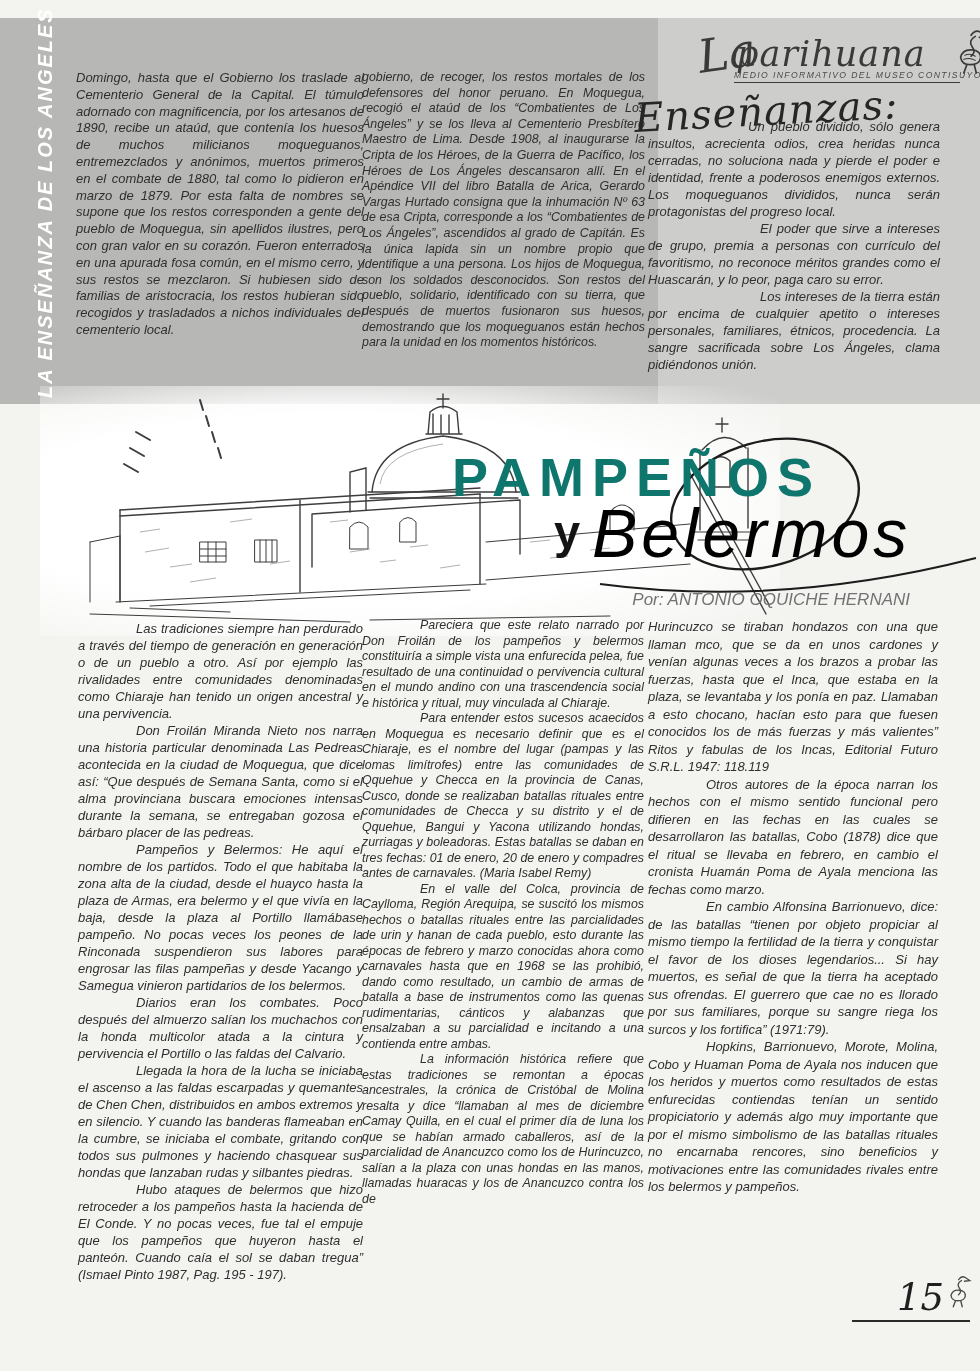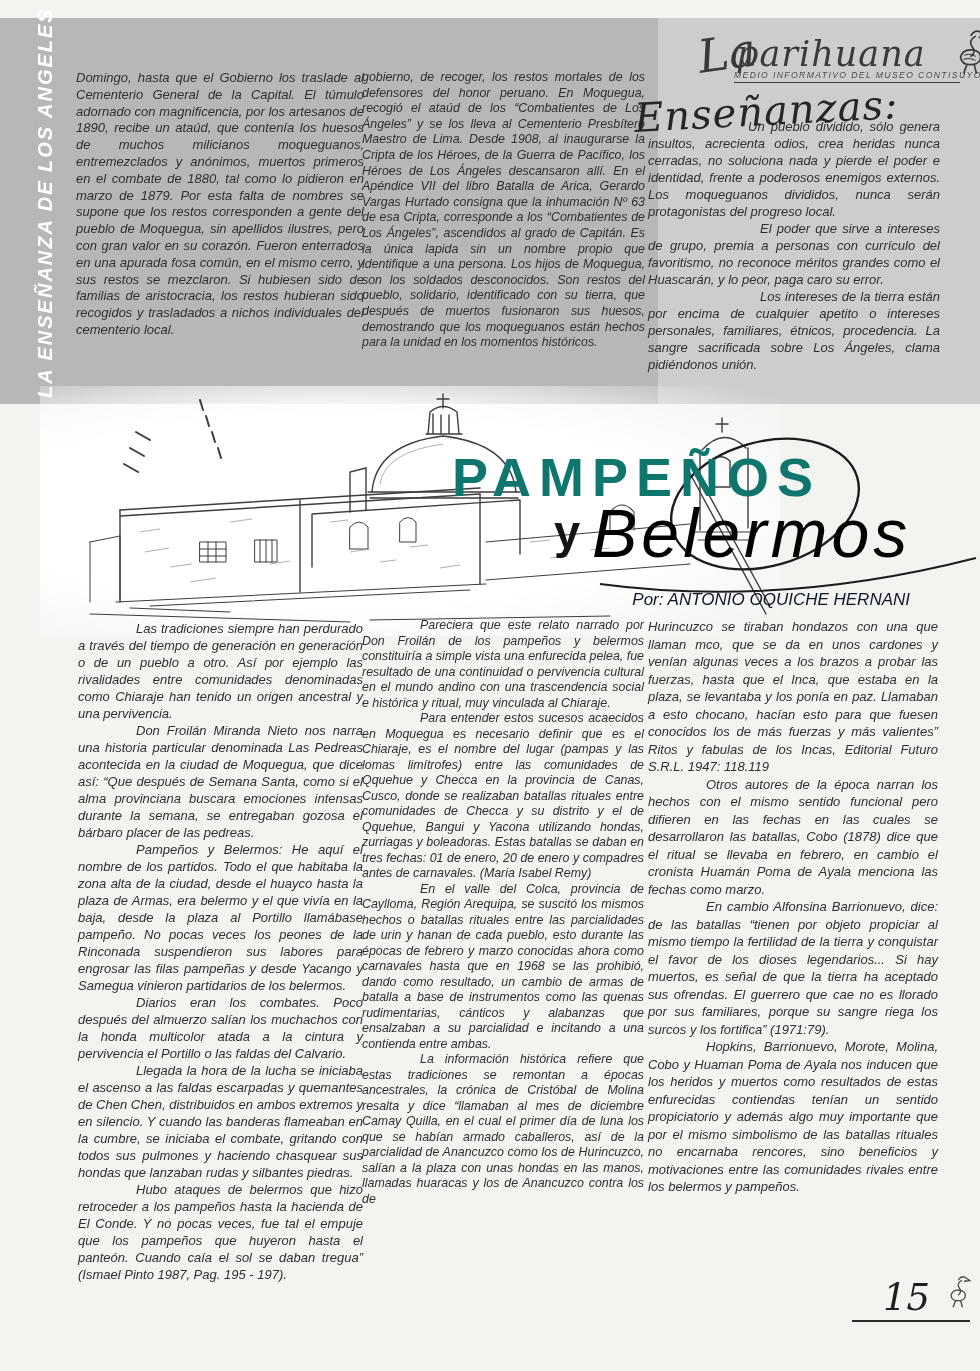--- a/index.html
+++ b/index.html
@@ -59,34 +59,34 @@
     position:absolute;left:554px;top:504px;margin:0;
     font-size:47px;font-weight:bold;color:#141414;
   }
   .title-script{
     position:absolute;left:592px;top:494px;margin:0;
     font-family:Liberation Sans, sans-serif;font-style:italic;font-size:68px;
     letter-spacing:4px;color:#000000;
   }
   .byline{
     position:absolute;left:580px;top:590px;width:330px;margin:0;
-    text-align:right;font-style:italic;font-size:17px;color:#0f172a;
+    text-align:right;font-style:italic;font-size:17px;color:#737373;
   }
   
   .bcol1{left:78px;top:620px;width:285px;font-size:13px;line-height:17px;}
   .bcol2{left:362px;top:618px;width:282px;font-size:12.4px;line-height:15.5px;}
   .bcol3{left:648px;top:618px;width:290px;font-size:13px;line-height:17.5px;}
   
   .pagenum{
     position:absolute;right:10px;top:1276px;width:118px;height:44px;
     border-bottom:2px solid #2a2a2a;text-align:right;
   }
   .pagenum .num{
     font-family:"DejaVu Serif",serif;font-style:italic;font-size:37px;
-    color:#1f1f1f;margin-right:40px;line-height:44px;
+    color:#1f1f1f;margin-right:26px;line-height:44px;
   }
   .pagenum .bird{position:absolute;right:-2px;top:-2px;}
 </style>
 </head>
 <body>
 
 <div class="band">
   <div class="band-left"></div>
 </div>
 

